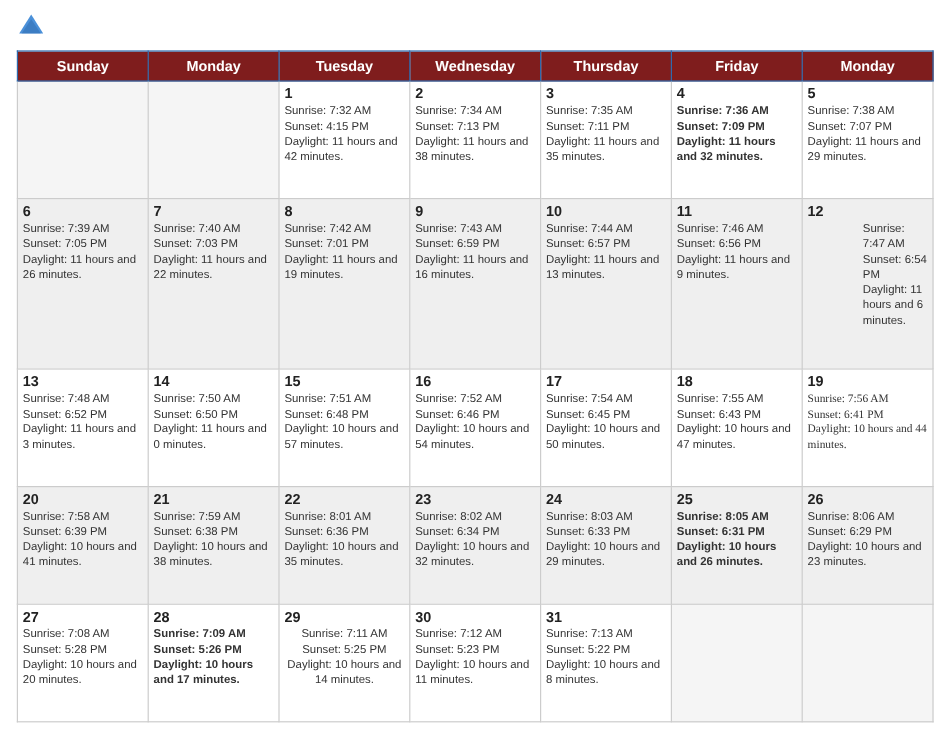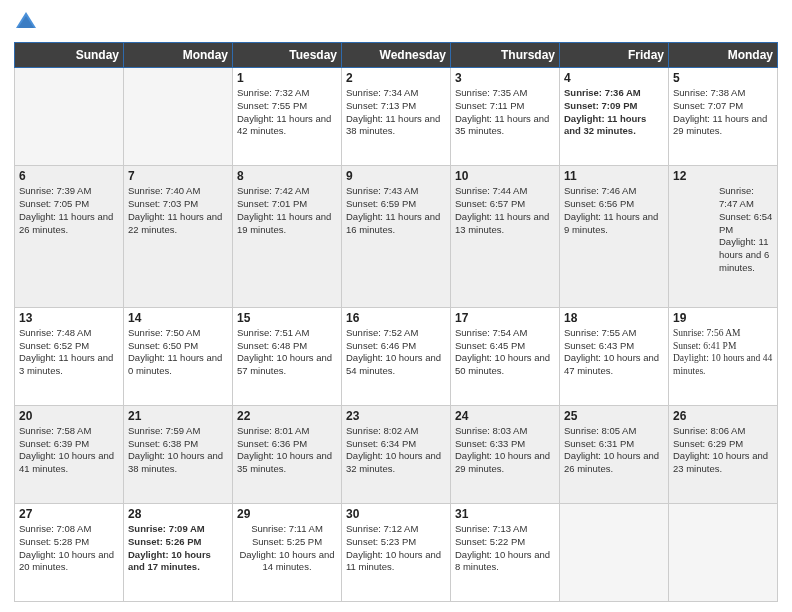--- a/index.html
+++ b/index.html
@@ -60,26 +60,26 @@
       font-size: 14px;
       color: #555;
     }
     .calendar {
       flex: 1;
       border-collapse: collapse;
       width: 100%;
       table-layout: fixed;
     }
     .calendar th {
-      background-color: #404040;
+      background-color: #7f1d1d;
       color: #fff;
       font-weight: bold;
       font-size: 12px;
       padding: 5px 4px;
-      text-align: right;
+      text-align: center;
       border: 1px solid #2e6aad;
     }
     .calendar td {
       vertical-align: top;
       border: 1px solid #ccc;
       padding: 3px 4px;
       height: 78px;
       background: #fff;
       font-size: 10px;
       color: #333;
@@ -135,21 +135,21 @@
           <th>Monday</th>
         </tr>
     </thead>
     <tbody id="calendar-body">
     <tr>
           <td class="empty"></td>
           <td class="empty"></td>
           <td>
             <div class="day-num">1</div>
             <div class="day-info" style="white-space: pre-line;">Sunrise: 7:32 AM
-Sunset: 7:55 PM
+Sunset: 4:15 PM
 Daylight: 11 hours and 42 minutes.</div>
           </td>
           <td>
             <div class="day-num">2</div>
             <div class="day-info" style="white-space: pre-line;">Sunrise: 7:34 AM
 Sunset: 7:13 PM
 Daylight: 11 hours and 38 minutes.</div>
           </td>
           <td>
             <div class="day-num">3</div>
@@ -284,21 +284,21 @@
 Daylight: 10 hours and 32 minutes.</div>
           </td>
           <td>
             <div class="day-num">24</div>
             <div class="day-info" style="white-space: pre-line;">Sunrise: 8:03 AM
 Sunset: 6:33 PM
 Daylight: 10 hours and 29 minutes.</div>
           </td>
           <td>
             <div class="day-num">25</div>
-            <div class="day-info" style="white-space: pre-line;">Sunrise: 8:05 AM
+            <div class="day-info" style="white-space: pre-line; font-weight: bold;">Sunrise: 8:05 AM
 Sunset: 6:31 PM
 Daylight: 10 hours and 26 minutes.</div>
           </td>
           <td>
             <div class="day-num">26</div>
             <div class="day-info" style="white-space: pre-line;">Sunrise: 8:06 AM
 Sunset: 6:29 PM
 Daylight: 10 hours and 23 minutes.</div>
           </td>
         </tr>

